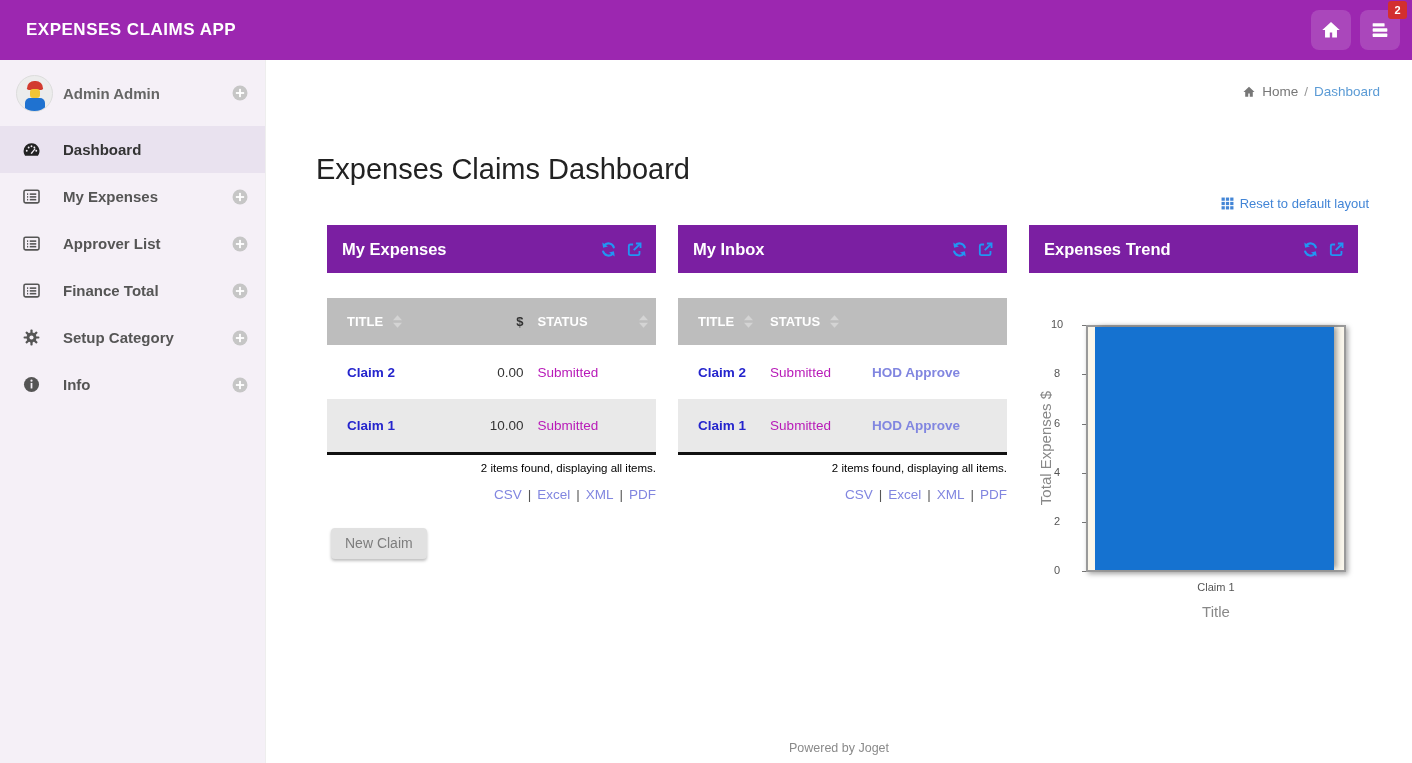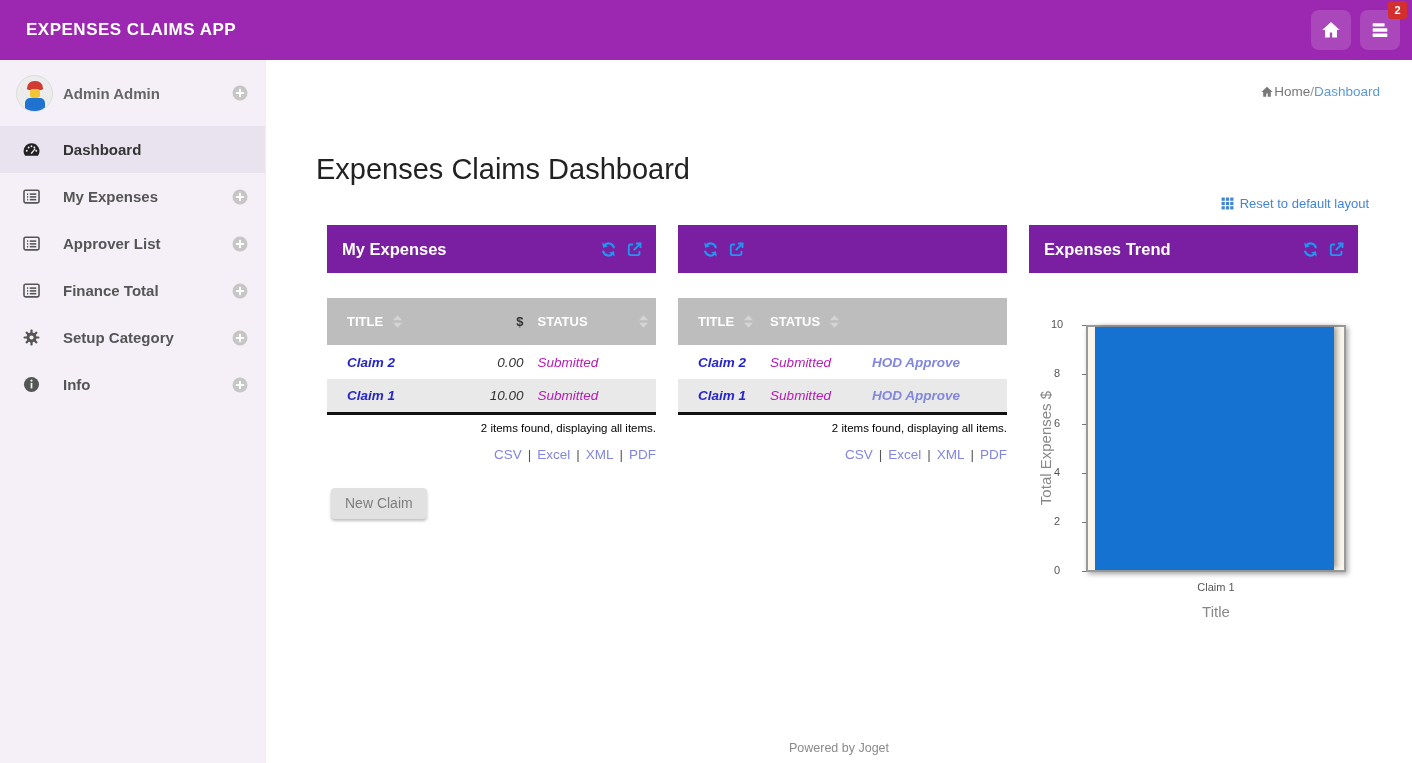--- a/index.html
+++ b/index.html
@@ -38,21 +38,21 @@
   .si-icon { width:19px; height:19px; flex:none; display:flex; }
   .si-icon svg { width:19px; height:19px; }
   .si-label { flex:1; margin-left:22px; color:#555; font-size:15px; font-weight:600; }
   .side-item.active .si-label { color:#333; }
   .plus { width:18px; height:18px; flex:none; cursor:pointer; }
   .plus svg { width:18px; height:18px; }
 
   
   .main { position:absolute; top:60px; left:266px; right:0; bottom:0; background:#fff; }
   .breadcrumb { position:absolute; top:24px; right:32px; font-size:13.5px; color:#777;
-    display:flex; align-items:center; }
+    display:flex; align-items:center; gap:6px; }
   .breadcrumb svg { width:14px; height:14px; color:#777; }
   .crumb-sep { color:#999; }
   .crumb-current { color:var(--breadcrumb-link,#5b9bd5); cursor:pointer; }
   .page-title { position:absolute; top:93px; left:50px; font-size:29px; color:#222;
     font-weight:400; }
   .reset-link { position:absolute; top:136px; right:43px; font-size:13px;
     color:var(--reset-link,#4285d6); display:flex; align-items:center; gap:6px; cursor:pointer; }
   .reset-link svg { width:13px; height:13px; }
 
   .panels { position:absolute; top:165px; left:61px; display:flex; gap:22px; }
@@ -64,21 +64,21 @@
     cursor:pointer; }
   .ph-icon svg { width:17px; height:17px; }
 
   .panel-body { padding-top:25px; }
   table { width:100%; border-collapse:collapse; table-layout:fixed; }
   thead th { background:var(--table-header-bg,#bdbdbd); height:47px; color:#fff;
     font-size:13px; font-weight:bold; text-align:left; cursor:pointer; }
   th .th-inner { display:flex; align-items:center; gap:10px; }
   .sort-icon { display:inline-flex; }
   .sort-icon svg { width:9px; height:13px; }
-  tbody td { height:34px; font-size:13.5px;font-style:italic; }
+  tbody td { height:54px; font-size:13.5px; }
   tbody tr:nth-child(2) { background:#e9e9e9; }
   tbody tr:last-child { border-bottom:3px solid #111; }
   .cell-pad { padding-left:20px; }
   .claim-link { color:var(--link-blue,#2525cd); font-weight:bold; cursor:pointer; }
   .amount { text-align:right; padding-right:14px; color:#333; }
   .status { color:var(--status-magenta,#b81ab8); }
   .action-link { color:var(--periwinkle,#8186e0); font-weight:bold; cursor:pointer; }
   .summary { text-align:right; font-size:11.5px; color:#000; margin-top:7px; }
   .exports { text-align:right; font-size:13.5px; margin-top:13px; }
   .export-link { color:var(--periwinkle,#8186e0); cursor:pointer; }
@@ -377,20 +377,21 @@
         <div class="summary">2 items found, displaying all items.</div>
         <div class="exports">
           <span class="export-link">CSV</span><span class="export-sep">|</span><span class="export-link">Excel</span><span class="export-sep">|</span><span class="export-link">XML</span><span class="export-sep">|</span><span class="export-link">PDF</span>
         </div>
         <button class="new-claim">New Claim</button>
       </div>
     </div>
 
     <div class="panel">
       <div class="panel-header">
+        <span class="panel-title">My Inbox</span>
         <span class="ph-icon">
           <svg viewBox="0 0 24 24" fill="none" stroke="currentColor" stroke-width="3">
             <path d="M19.5 9A8 8 0 0 0 5.5 6.6" stroke-linecap="round"></path>
             <polygon points="3.2,2.2 4.4,9.4 11.2,7.6" fill="currentColor" stroke="none"></polygon>
             <path d="M4.5 15a8 8 0 0 0 14 2.4" stroke-linecap="round"></path>
             <polygon points="20.8,21.8 19.6,14.6 12.8,16.4" fill="currentColor" stroke="none"></polygon>
             </svg>
         </span>
         <span class="ph-icon">
           <svg viewBox="0 0 24 24" fill="none" stroke="currentColor" stroke-width="2.6">

